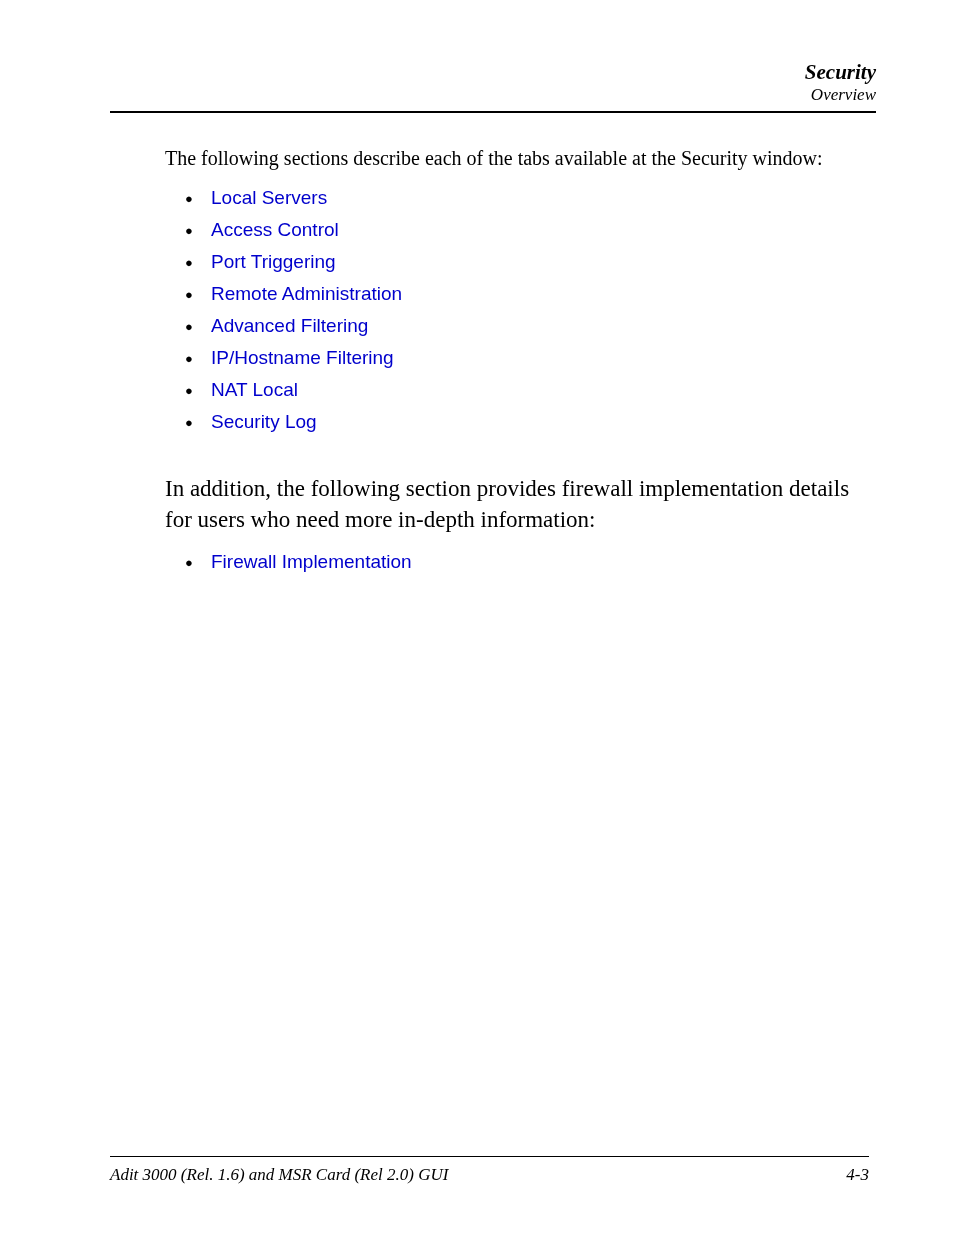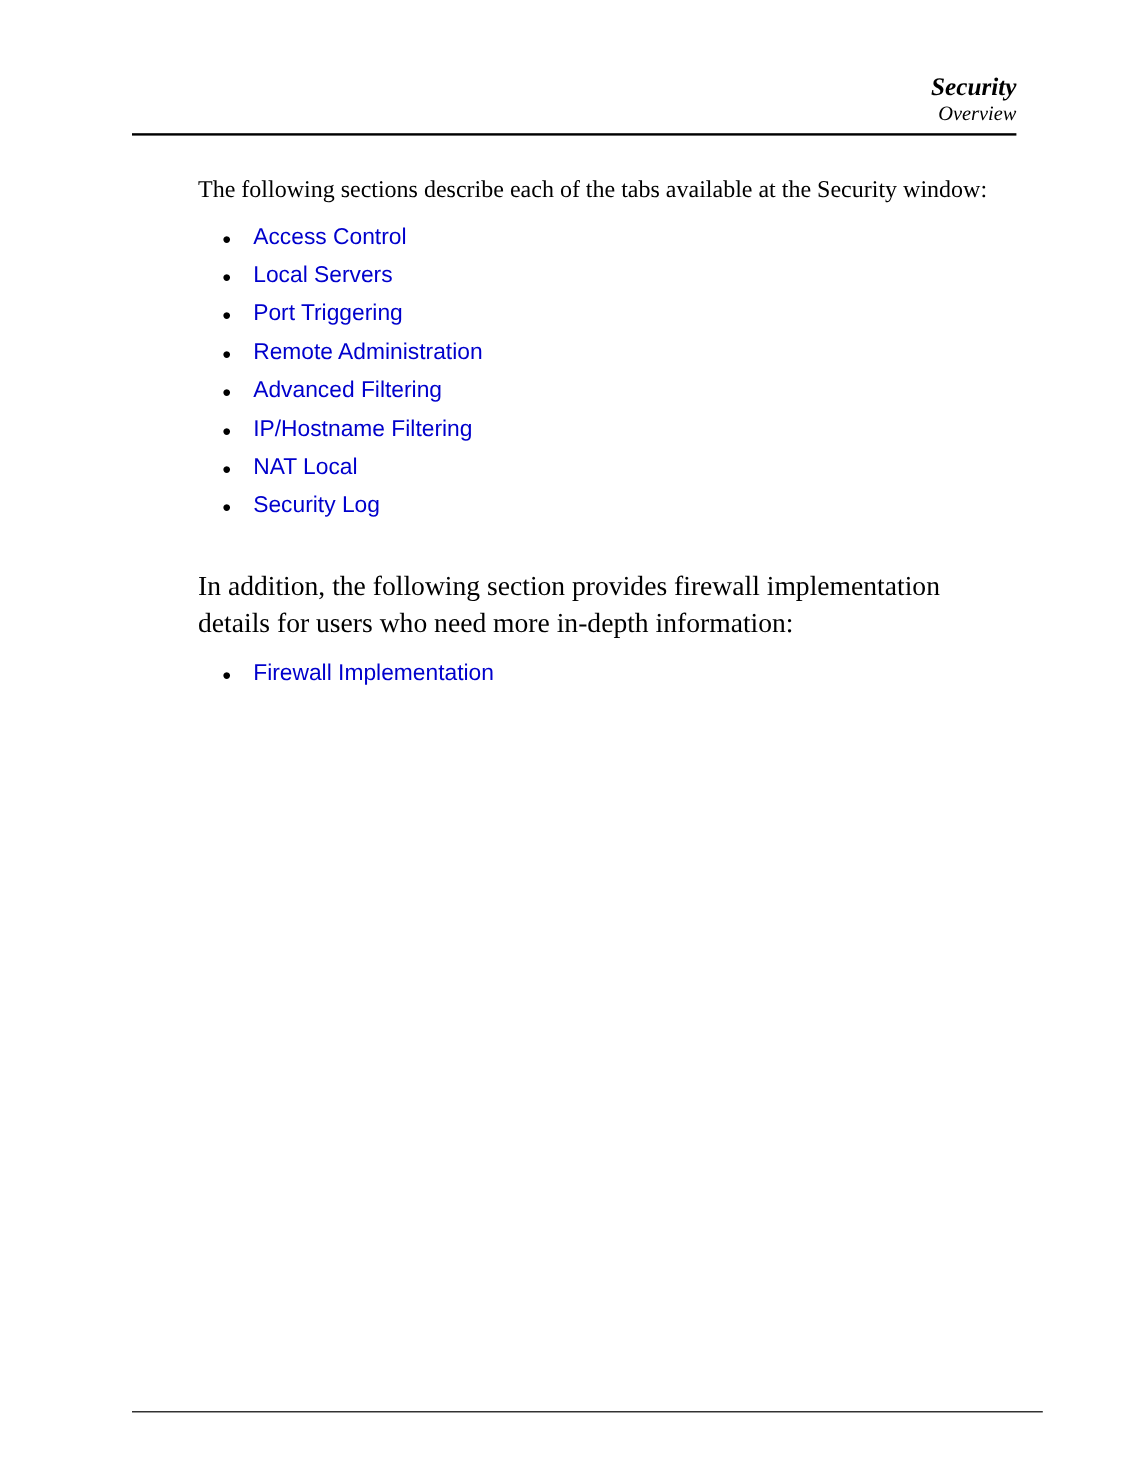--- a/index.html
+++ b/index.html
@@ -8,21 +8,21 @@
       box-sizing: border-box;
     }
     body {
       width: 954px;
       height: 1235px;
       background: #ffffff;
       font-family: "Times New Roman", Times, serif;
       position: relative;
     }
     .page {
-      padding: 60px 107px 50px 110px;
+      padding: 60px 78px 50px 110px;
       height: 100%;
       position: relative;
     }
     .header {
       text-align: right;
       margin-bottom: 6px;
     }
     .header-title {
       font-style: italic;
       font-weight: bold;
@@ -104,33 +104,37 @@
   <div class="header">
     <div class="header-title">Security</div>
     <div class="header-subtitle">Overview</div>
   </div>
   <hr class="header-rule">
 
   <div class="content">
     <p class="intro-text">The following sections describe each of the tabs available at the Security window:</p>
 
     <ul class="bullet-list">
+      <li><a>Local Servers</a></li>
       <li><a>Access Control</a></li>
-      <li><a>Local Servers</a></li>
       <li><a>Port Triggering</a></li>
       <li><a>Remote Administration</a></li>
       <li><a>Advanced Filtering</a></li>
       <li><a>IP/Hostname Filtering</a></li>
       <li><a>NAT Local</a></li>
       <li><a>Security Log</a></li>
     </ul>
 
     <p class="second-intro">In addition, the following section provides firewall implementation details for users who need more in-depth information:</p>
 
     <ul class="bullet-list">
       <li><a>Firewall Implementation</a></li>
     </ul>
   </div>
 
   <div class="footer">
     <hr class="footer-rule">
+    <div class="footer-content">
+      <span>Adit 3000 (Rel. 1.6) and MSR Card (Rel 2.0) GUI</span>
+      <span>4-3</span>
+    </div>
   </div>
 </div>
 
 </body></html>

